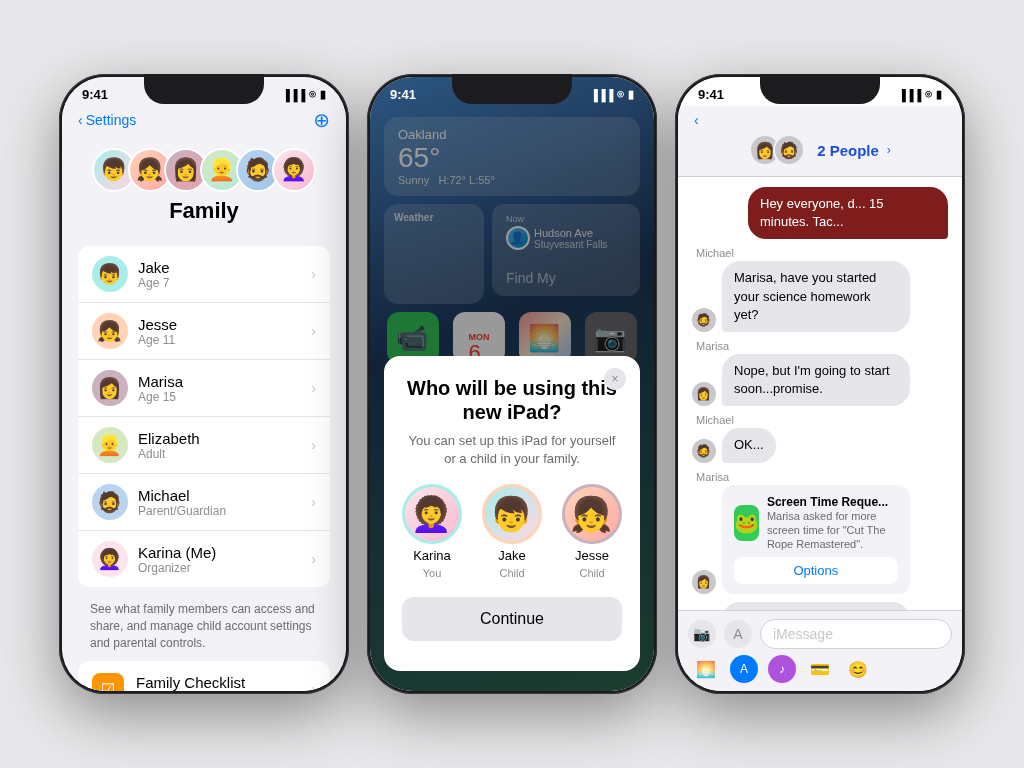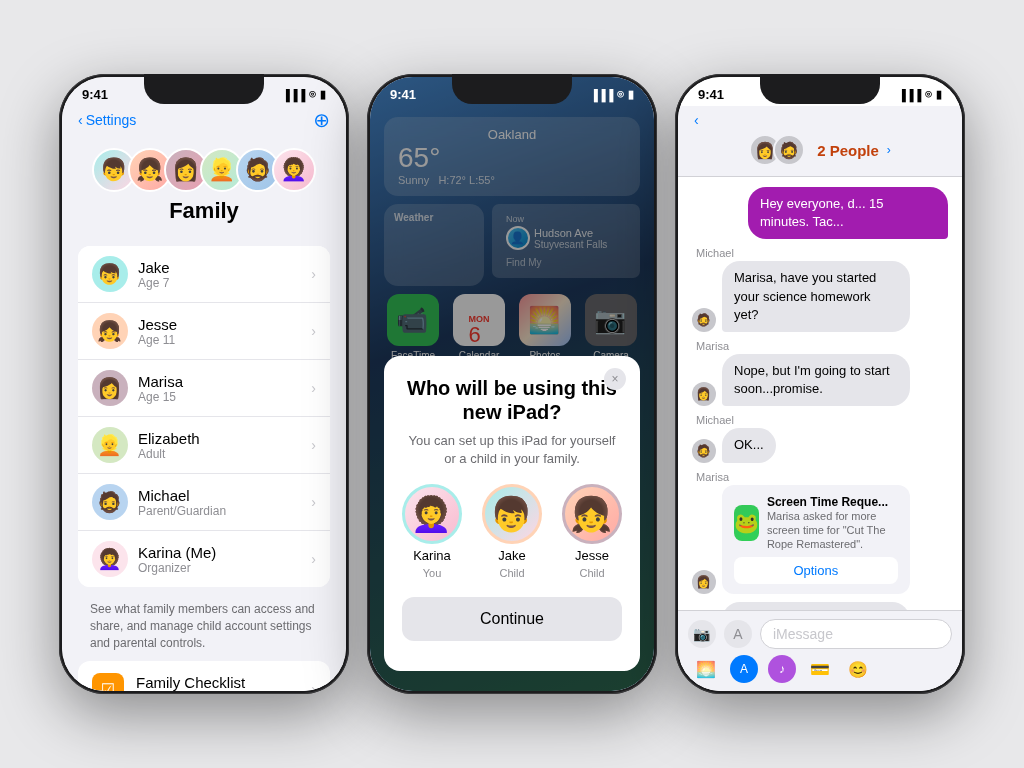--- a/index.html
+++ b/index.html
@@ -226,27 +226,27 @@
 
     .weather-widget {
       background: rgba(255,255,255,0.18);
       border-radius: 14px;
       padding: 10px 14px;
       color: #fff;
       backdrop-filter: blur(10px);
       margin-bottom: 8px;
     }
 
-    .weather-city { font-size: 13px; font-weight: 500; text-align: center; }
+    .weather-city { font-size: 13px; font-weight: 500; }
     .weather-temp { font-size: 28px; font-weight: 300; }
     .weather-desc { font-size: 11px; opacity: 0.8; }
 
     .findmy-widget {
       background: rgba(255,255,255,0.18);
-      border-radius: 7px;
+      border-radius: 12px;
       padding: 10px 14px;
       color: #fff;
       backdrop-filter: blur(10px);
       margin-bottom: 8px;
       position: relative;
       min-height: 60px;
     }
     .findmy-location { font-size: 11px; opacity: 0.9; font-weight: 500; }
     .findmy-sub { font-size: 10px; opacity: 0.7; }
 
@@ -412,21 +412,21 @@
       display: flex;
       align-items: center;
       justify-content: center;
     }
 
     .group-avatar:first-child { margin-left: 0; }
 
     .messages-group-name {
       font-size: 15px;
       font-weight: 600;
-      color: #c2410c;
+      color: #1d4ed8;
     }
 
     .messages-chevron {
       color: #007aff;
       font-size: 12px;
     }
 
     .messages-list {
       padding: 10px 14px;
       overflow-y: auto;
@@ -479,21 +479,21 @@
 
     .message-bubble {
       padding: 8px 12px;
       border-radius: 18px;
       font-size: 13px;
       line-height: 1.4;
       max-width: 200px;
     }
 
     .bubble-blue {
-      background: #a21caf;
+      background: #7f1d1d;
       color: #fff;
       border-bottom-right-radius: 4px;
     }
 
     .bubble-gray {
       background: #e5e5ea;
       color: #000;
       border-bottom-left-radius: 4px;
     }
 
@@ -749,21 +749,21 @@
             </div>
             <div class="findmy-widget" style="flex:1.5">
               <div style="font-size:9px;opacity:0.7;margin-bottom:2px">Now</div>
               <div style="display:flex;align-items:center;gap:4px">
                 <div style="width:24px;height:24px;border-radius:50%;background:linear-gradient(135deg,#4fc3f7,#0288d1);border:2px solid #fff;font-size:12px;display:flex;align-items:center;justify-content:center">👤</div>
                 <div>
                   <div class="findmy-location">Hudson Ave</div>
                   <div class="findmy-sub">Stuyvesant Falls</div>
                 </div>
               </div>
-              <div style="font-size:10px;opacity:0.6;margin-top:7px">Find My</div>
+              <div style="font-size:14px;opacity:0.6;margin-top:20px">Find My</div>
             </div>
           </div>
 
           <div style="display:grid;grid-template-columns:repeat(4,1fr);gap:8px;margin-top:4px">
             <div class="app-icon">
               <div class="app-icon-img" style="background:#34c759">📹</div>
               <span class="app-label">FaceTime</span>
             </div>
             <div class="app-icon">
               <div class="app-icon-img calendar-app">

